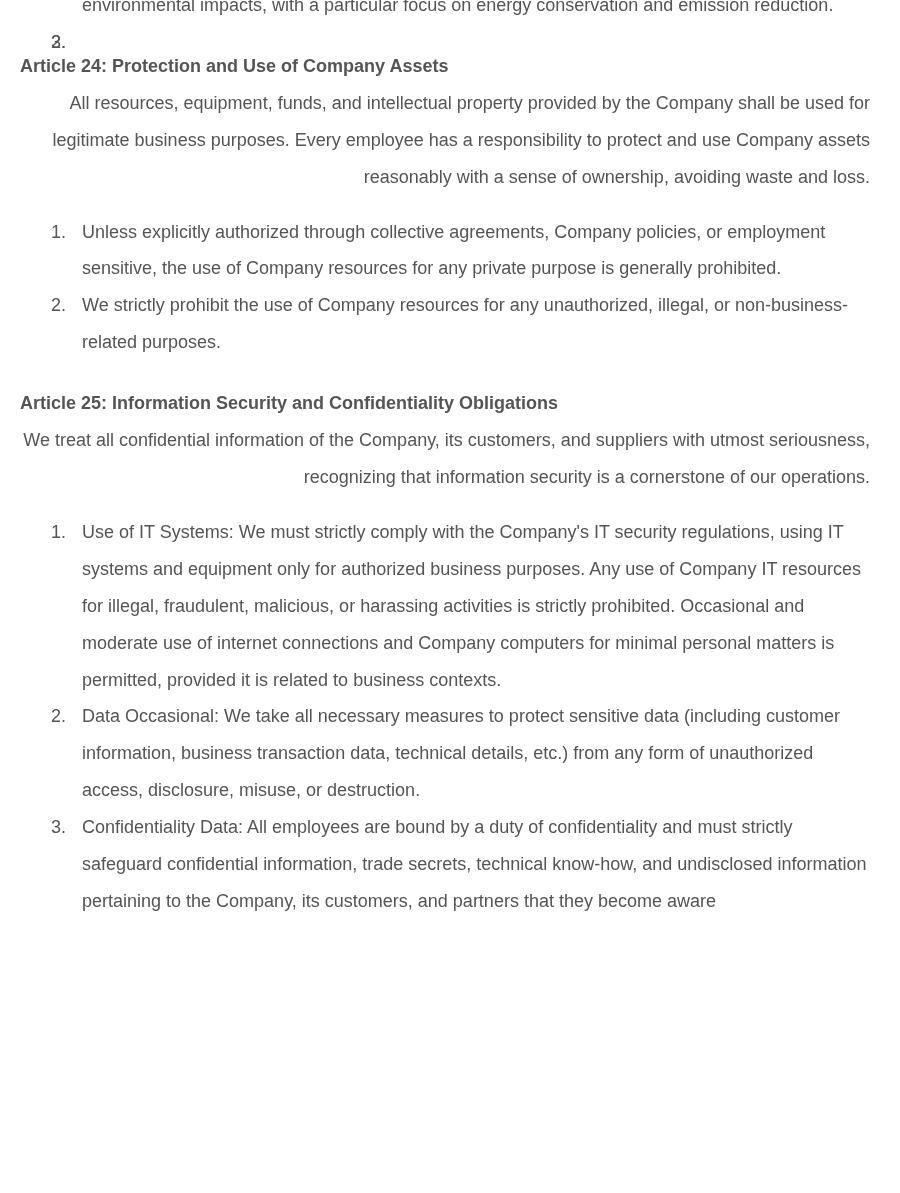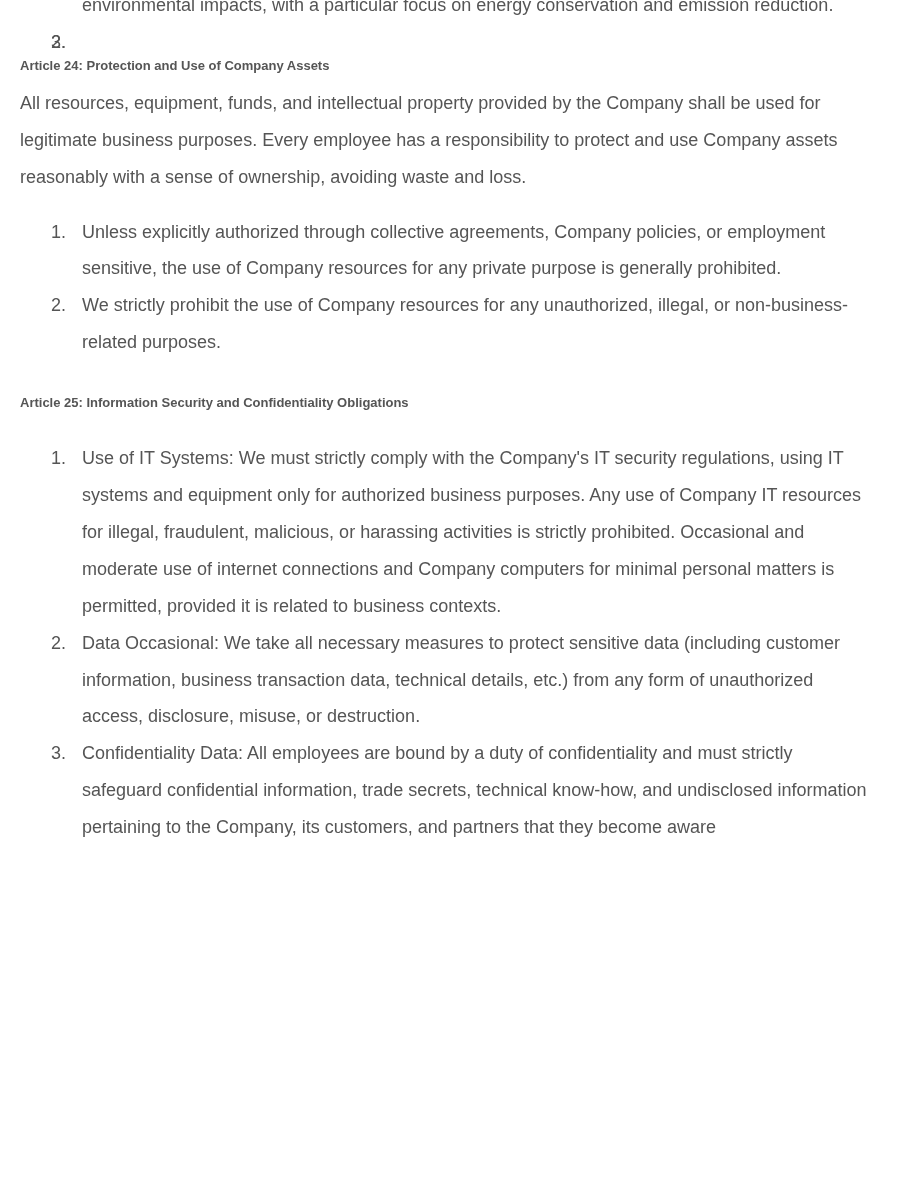--- a/index.html
+++ b/index.html
@@ -5,22 +5,22 @@
   html, body { margin: 0; padding: 0; background: #ffffff; }
   body {
     width: 900px; height: 1193px; overflow: hidden; position: relative;
     font-family: "Liberation Sans", sans-serif;
     color: #555555; font-size: 18px;
   }
   .doc { position: absolute; left: 20px; top: -13px; width: 850px; }
   ol { margin: 0; padding-left: 62px; list-style: none; }
   li { position: relative; line-height: 36.9px; }
   li .num { position: absolute; left: -31px; top: 0; }
-  p { margin: 0; line-height: 36.9px; }
-  h3 { margin: 0; font-size: 13px; font-weight: bold; line-height: 36.9px; }
+  p { margin: 0; line-height: 36.9px; text-align: right; }
+  h3 { margin: 0; font-size: 18px; font-weight: bold; line-height: 36.9px; }
   .gap-article { height: 24px; }
   .gap-list { height: 18px; }
   b { font-weight: normal; }
 </style>
 </head>
 <body>
 
 <div class="doc">
 
   <ol>
@@ -50,20 +50,21 @@
         <span class="num">2.</span>
         <span>We strictly prohibit the use of Company resources for any unauthorized, illegal, or non-business-related purposes.</span>
       </li>
     </ol>
   </section>
 
   <div class="gap-article"></div>
 
   <section>
     <h3>Article 25: Information Security and Confidentiality Obligations</h3>
+    <p>We treat all confidential information of the Company, its customers, and suppliers with utmost seriousness, recognizing that information security is a cornerstone of our operations.</p>
     <div class="gap-list"></div>
     <ol>
       <li>
         <span class="num">1.</span>
         <b>Use of IT Systems:</b><span> We must strictly comply with the Company's IT security regulations, using IT systems and equipment only for authorized business purposes. Any use of Company IT resources for illegal, fraudulent, malicious, or harassing activities is strictly prohibited. Occasional and moderate use of internet connections and Company computers for minimal personal matters is permitted, provided it is related to business contexts.</span>
       </li>
       <li>
         <span class="num">2.</span>
         <b>Data Occasional:</b><span> We take all necessary measures to protect sensitive data (including customer information, business transaction data, technical details, etc.) from any form of unauthorized access, disclosure, misuse, or destruction.</span>
       </li>

